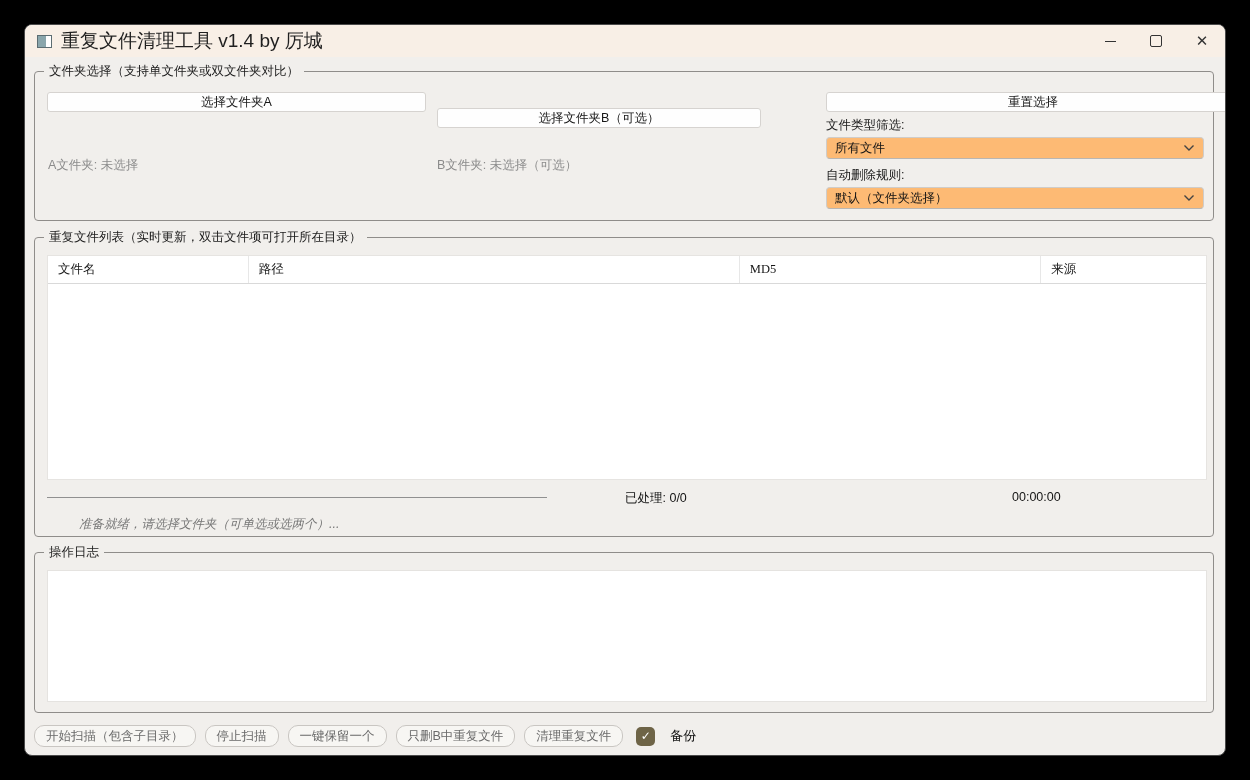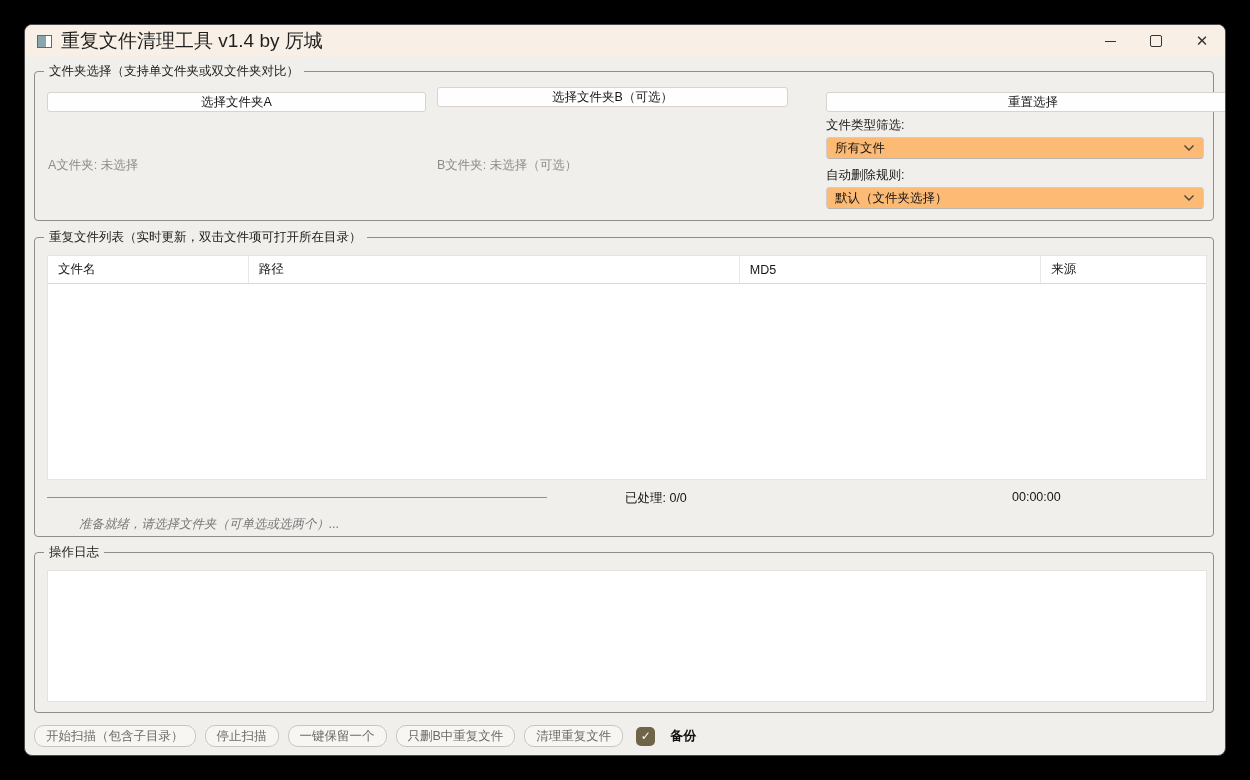--- a/index.html
+++ b/index.html
@@ -78,21 +78,21 @@
     height:22px;padding:0 11px;background:#f7f6f3;border:1px solid #c9c6c2;
     border-radius:10px;font-size:12.5px;color:#6a6a6a;display:flex;
     align-items:center;white-space:nowrap;box-sizing:border-box;cursor:default;
   }
   .checkbox{
     width:19px;height:19px;border-radius:5px;background:#6e6447;
     display:flex;align-items:center;justify-content:center;margin-left:4px;
     cursor:default;
   }
   .checkbox .tick{color:#fff;font-size:12px;line-height:1;}
-  .checkbox-label{font-size:13px;color:#111;margin-left:6px;white-space:nowrap;font-weight:bold;}
+  .checkbox-label{font-size:13px;color:#111;margin-left:6px;white-space:nowrap;}
 </style>
 </head>
 <body>
 
 <div class="window">
 
   <div class="titlebar">
     <span class="appicon"></span>
     <span class="titletext">重复文件清理工具 v1.4 by 厉城</span>
     <div class="wincontrols">
@@ -107,21 +107,21 @@
         </div>
     </div>
   </div>
 
   <div class="group" style="top:46px;height:150px;">
     <span class="group-label">文件夹选择（支持单文件夹或双文件夹对比）</span>
 
     <div class="btn-top" style="left:12px;top:20px;width:379px;">
       <span>选择文件夹A</span>
     </div>
-    <div class="btn-top" style="left:402px;top:15px;width:351px;">
+    <div class="btn-top" style="left:402px;top:36px;width:324px;">
       <span>选择文件夹B（可选）</span>
     </div>
     <div class="btn-top" style="left:791px;top:20px;width:414px;">
       <span>重置选择</span>
     </div>
 
     <span class="gray-label" style="left:13px;top:85px;">A文件夹: 未选择</span>
     <span class="gray-label" style="left:402px;top:85px;">B文件夹: 未选择（可选）</span>
 
     <span class="small-label" style="left:791px;top:45px;">文件类型筛选:</span>
@@ -145,21 +145,21 @@
     </div>
   </div>
 
   <div class="group" style="top:212px;height:300px;">
     <span class="group-label">重复文件列表（实时更新，双击文件项可打开所在目录）</span>
 
     <div class="filetable">
       <div class="thead">
         <div class="th" style="width:201px;">文件名</div>
         <div class="th" style="width:492px;">路径</div>
-        <div class="th" style="width:302px;">MD5</div>
+        <div class="th" style="width:302px;font-family:Liberation Serif, serif;">MD5</div>
         <div class="th" style="width:165px;">来源</div>
       </div>
       <div class="tbody"></div>
     </div>
 
     <div class="progress-line" style="left:12px;top:259px;width:500px;"></div>
     <span class="plain-black" style="left:590px;top:252px;">已处理: 0/0</span>
     <span class="plain-black" style="left:977px;top:252px;">00:00:00</span>
     <span class="status-italic" style="left:12px;top:278px;">准备就绪，请选择文件夹（可单选或选两个）...</span>
   </div>

